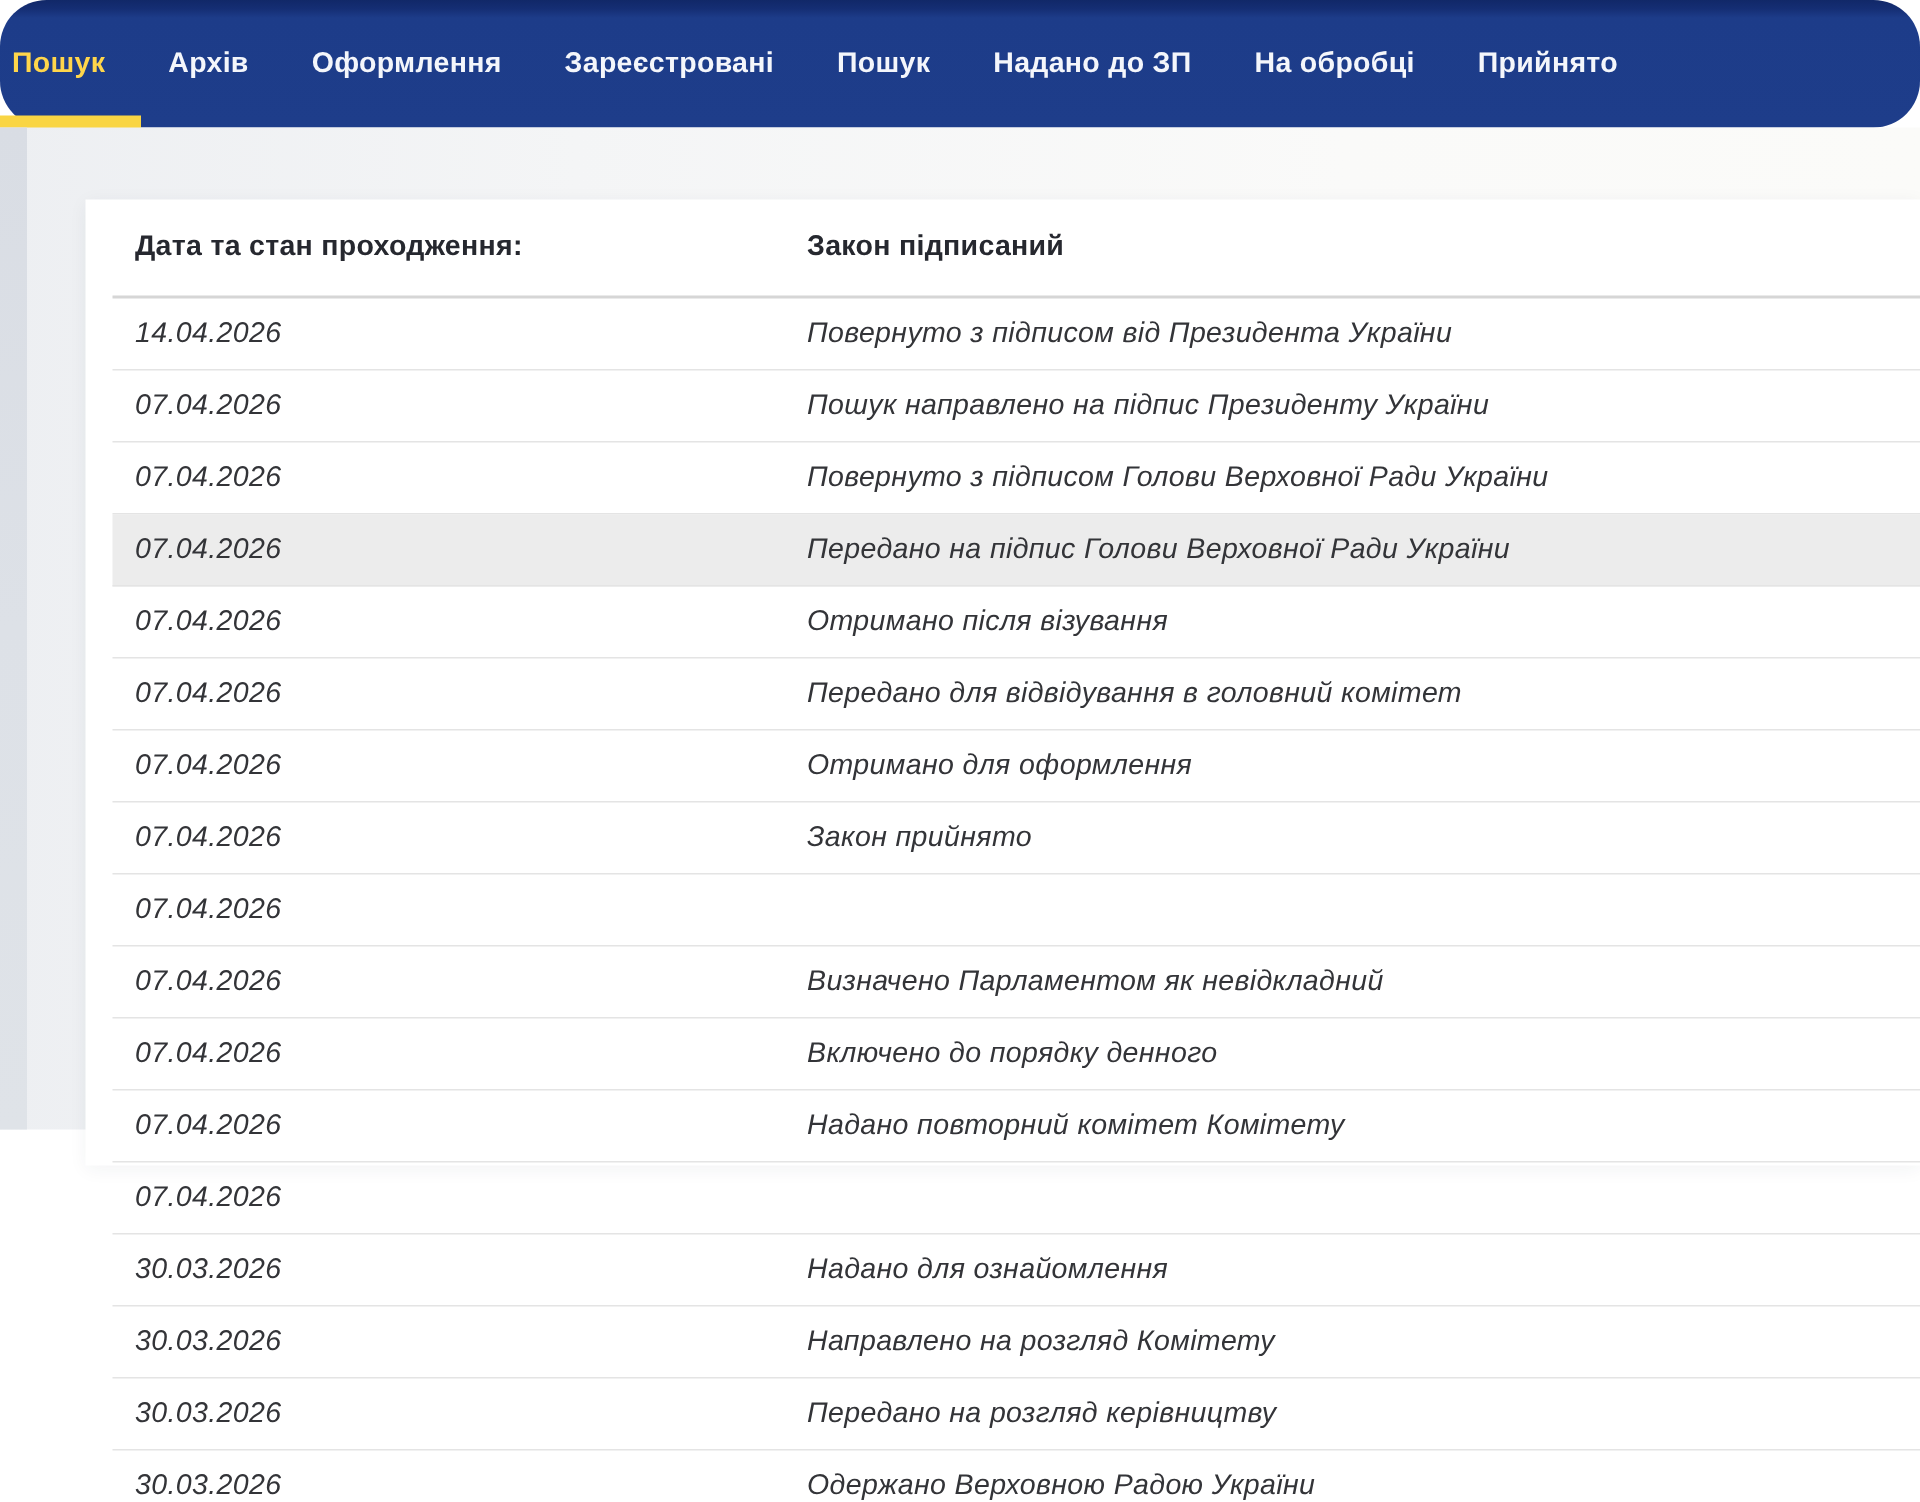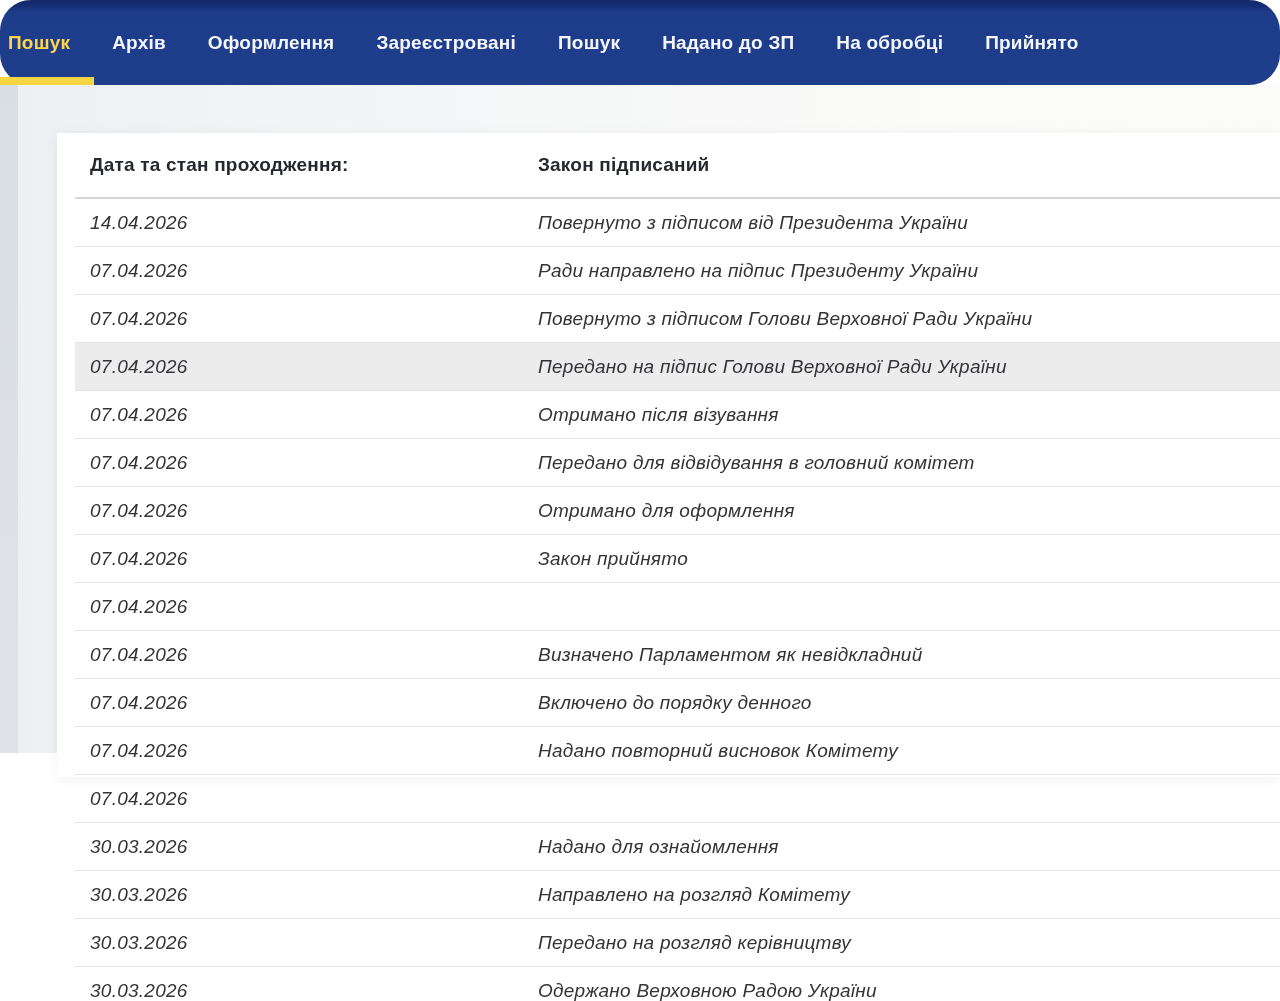--- a/index.html
+++ b/index.html
@@ -122,21 +122,21 @@
 
     <div>
 
         <div class="row">
           <div class="cell-date">14.04.2026</div>
           <div class="cell-status">Повернуто з підписом від Президента України</div>
         </div>
 
         <div class="row">
           <div class="cell-date">07.04.2026</div>
-          <div class="cell-status">Ради направлено на підпис Президенту України</div>
+          <div class="cell-status">Пошук направлено на підпис Президенту України</div>
         </div>
 
         <div class="row">
           <div class="cell-date">07.04.2026</div>
           <div class="cell-status">Повернуто з підписом Голови Верховної Ради України</div>
         </div>
 
         <div class="row highlighted">
           <div class="cell-date">07.04.2026</div>
           <div class="cell-status">Передано на підпис Голови Верховної Ради України</div>
@@ -171,21 +171,21 @@
           <div class="cell-status">Визначено Парламентом як невідкладний</div>
         </div>
 
         <div class="row">
           <div class="cell-date">07.04.2026</div>
           <div class="cell-status">Включено до порядку денного</div>
         </div>
 
         <div class="row">
           <div class="cell-date">07.04.2026</div>
-          <div class="cell-status">Надано повторний висновок Комітету</div>
+          <div class="cell-status">Надано повторний комітет Комітету</div>
         </div>
 
         <div class="row">
           <div class="cell-date">07.04.2026</div>
         </div>
 
         <div class="row">
           <div class="cell-date">30.03.2026</div>
           <div class="cell-status">Надано для ознайомлення</div>
         </div>

